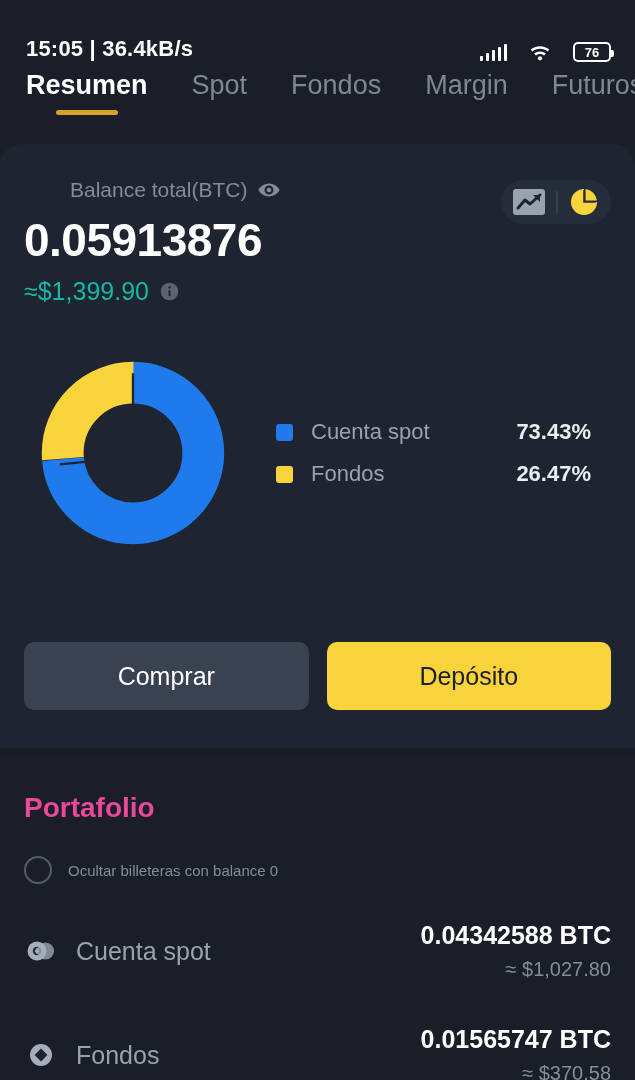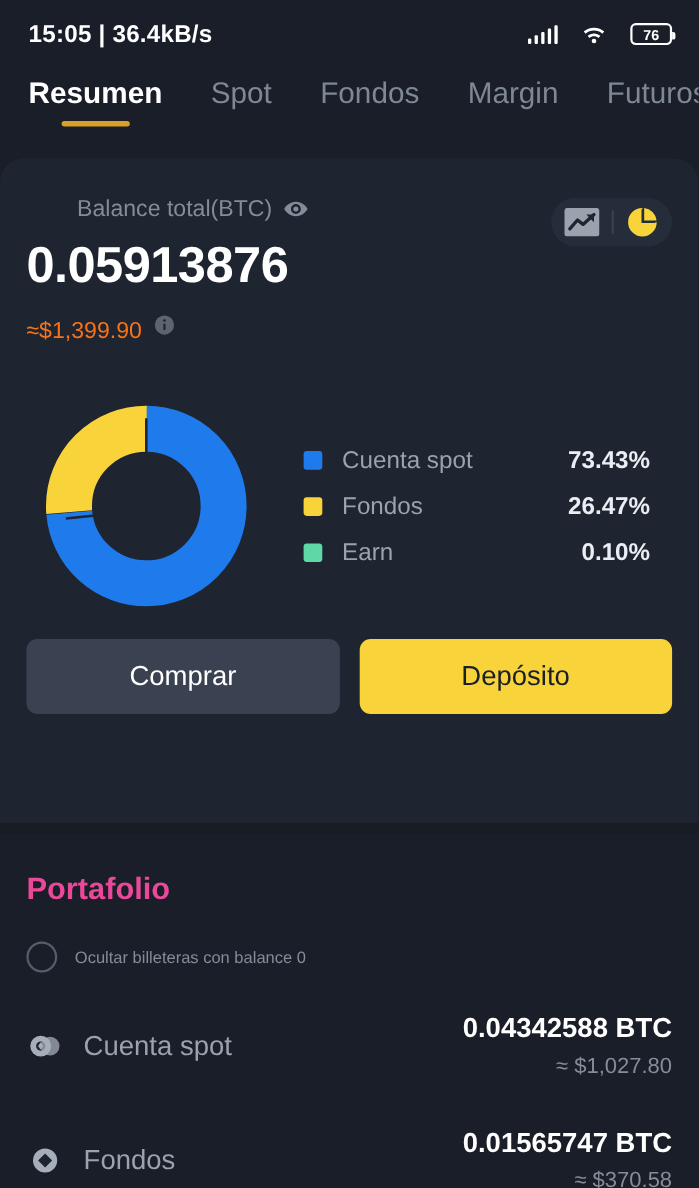--- a/index.html
+++ b/index.html
@@ -7,21 +7,21 @@
     width:635px; height:1080px;
     background:#191E28;
     font-family:"Liberation Sans", sans-serif;
     overflow:hidden;
   }
   body { position:relative; }
 
   
   .statusbar {
     height:62px;
-    display:flex; align-items:center; justify-content:space-between;
+    display:flex; align-items:flex-end; justify-content:space-between;
     padding:0 24px 0 26px;
   }
   .status-left {
     color:#FFFFFF; font-size:22px; font-weight:700;
     letter-spacing:.2px;
   }
   .status-right { display:flex; align-items:center; gap:21px; }
   .signal { display:flex; align-items:flex-end; gap:2.5px; height:18px; }
   .signal i { display:block; width:3.5px; background:#FFFFFF; border-radius:1px; }
   .signal i:nth-child(1){ height:5px; }
@@ -68,21 +68,21 @@
     display:flex; align-items:flex-start; justify-content:space-between;
   }
   .bal-label-row { display:flex; align-items:center; gap:10px;margin-left:46px; }
   .bal-label { font-size:21px; color:#848C99; }
   .eye-icon { width:24px; height:24px; display:block; }
   .bal-value {
     font-size:46px; font-weight:700; color:#FFFFFF;
     margin-top:14px; letter-spacing:-.5px; line-height:1.05;
   }
   .bal-usd-row { display:flex; align-items:center; gap:10px; margin-top:13px; }
-  .bal-usd { font-size:21px; color:#f97316;margin-top:12px; }
+  .bal-usd { font-size:25px; color:#14b8a6; }
   .info-icon { width:21px; height:21px; display:block; }
 
   .view-toggle {
     display:flex; align-items:center;
     background:#262D3A; border-radius:999px;
     padding:7px 12px; gap:11px; margin-top:2px;
   }
   .vt-btn { display:flex; align-items:center; justify-content:center; cursor:pointer; }
   .vt-sep { width:2px; height:22px; background:#39414F; border-radius:1px; }
 
@@ -95,21 +95,21 @@
   .legend { flex:1; margin-left:48px; margin-right:20px; }
   .legend-row {
     display:flex; align-items:center; height:42px;
   }
   .legend-swatch { width:17px; height:17px; border-radius:3px; flex:0 0 auto; }
   .legend-name { font-size:22px; color:#9AA2AE; margin-left:18px; }
   .legend-pct { margin-left:auto; font-size:22px; color:#EAEEF3; font-weight:700; }
 
   
   .actions {
-    display:flex; gap:18px; margin-top:26px;
+    display:flex; gap:18px; margin-top:94px;
   }
   .btn {
     flex:1; height:68px; border-radius:10px;
     display:flex; align-items:center; justify-content:center;
     font-size:25px; cursor:pointer; border:none;
     font-family:"Liberation Sans", sans-serif;
   }
   .btn-secondary { background:#3A4150; color:#FFFFFF; }
   .btn-primary { background:#F8D33A; color:#1B1F27; }
 
@@ -234,25 +234,20 @@
     <div class="legend">
       <div class="legend-row">
         <span class="legend-swatch" style="background:#1F7BEB"></span>
         <span class="legend-name">Cuenta spot</span>
         <span class="legend-pct">73.43%</span>
       </div>
       <div class="legend-row">
         <span class="legend-swatch" style="background:#F8D33A"></span>
         <span class="legend-name">Fondos</span>
         <span class="legend-pct">26.47%</span>
-      </div>
-      <div class="legend-row">
-        <span class="legend-swatch" style="background:#5ED8A6"></span>
-        <span class="legend-name">Earn</span>
-        <span class="legend-pct">0.10%</span>
       </div>
     </div>
   </div>
 
   <div class="actions">
     <button class="btn btn-secondary">Comprar</button>
     <button class="btn btn-primary">Depósito</button>
   </div>
 </div>
 

